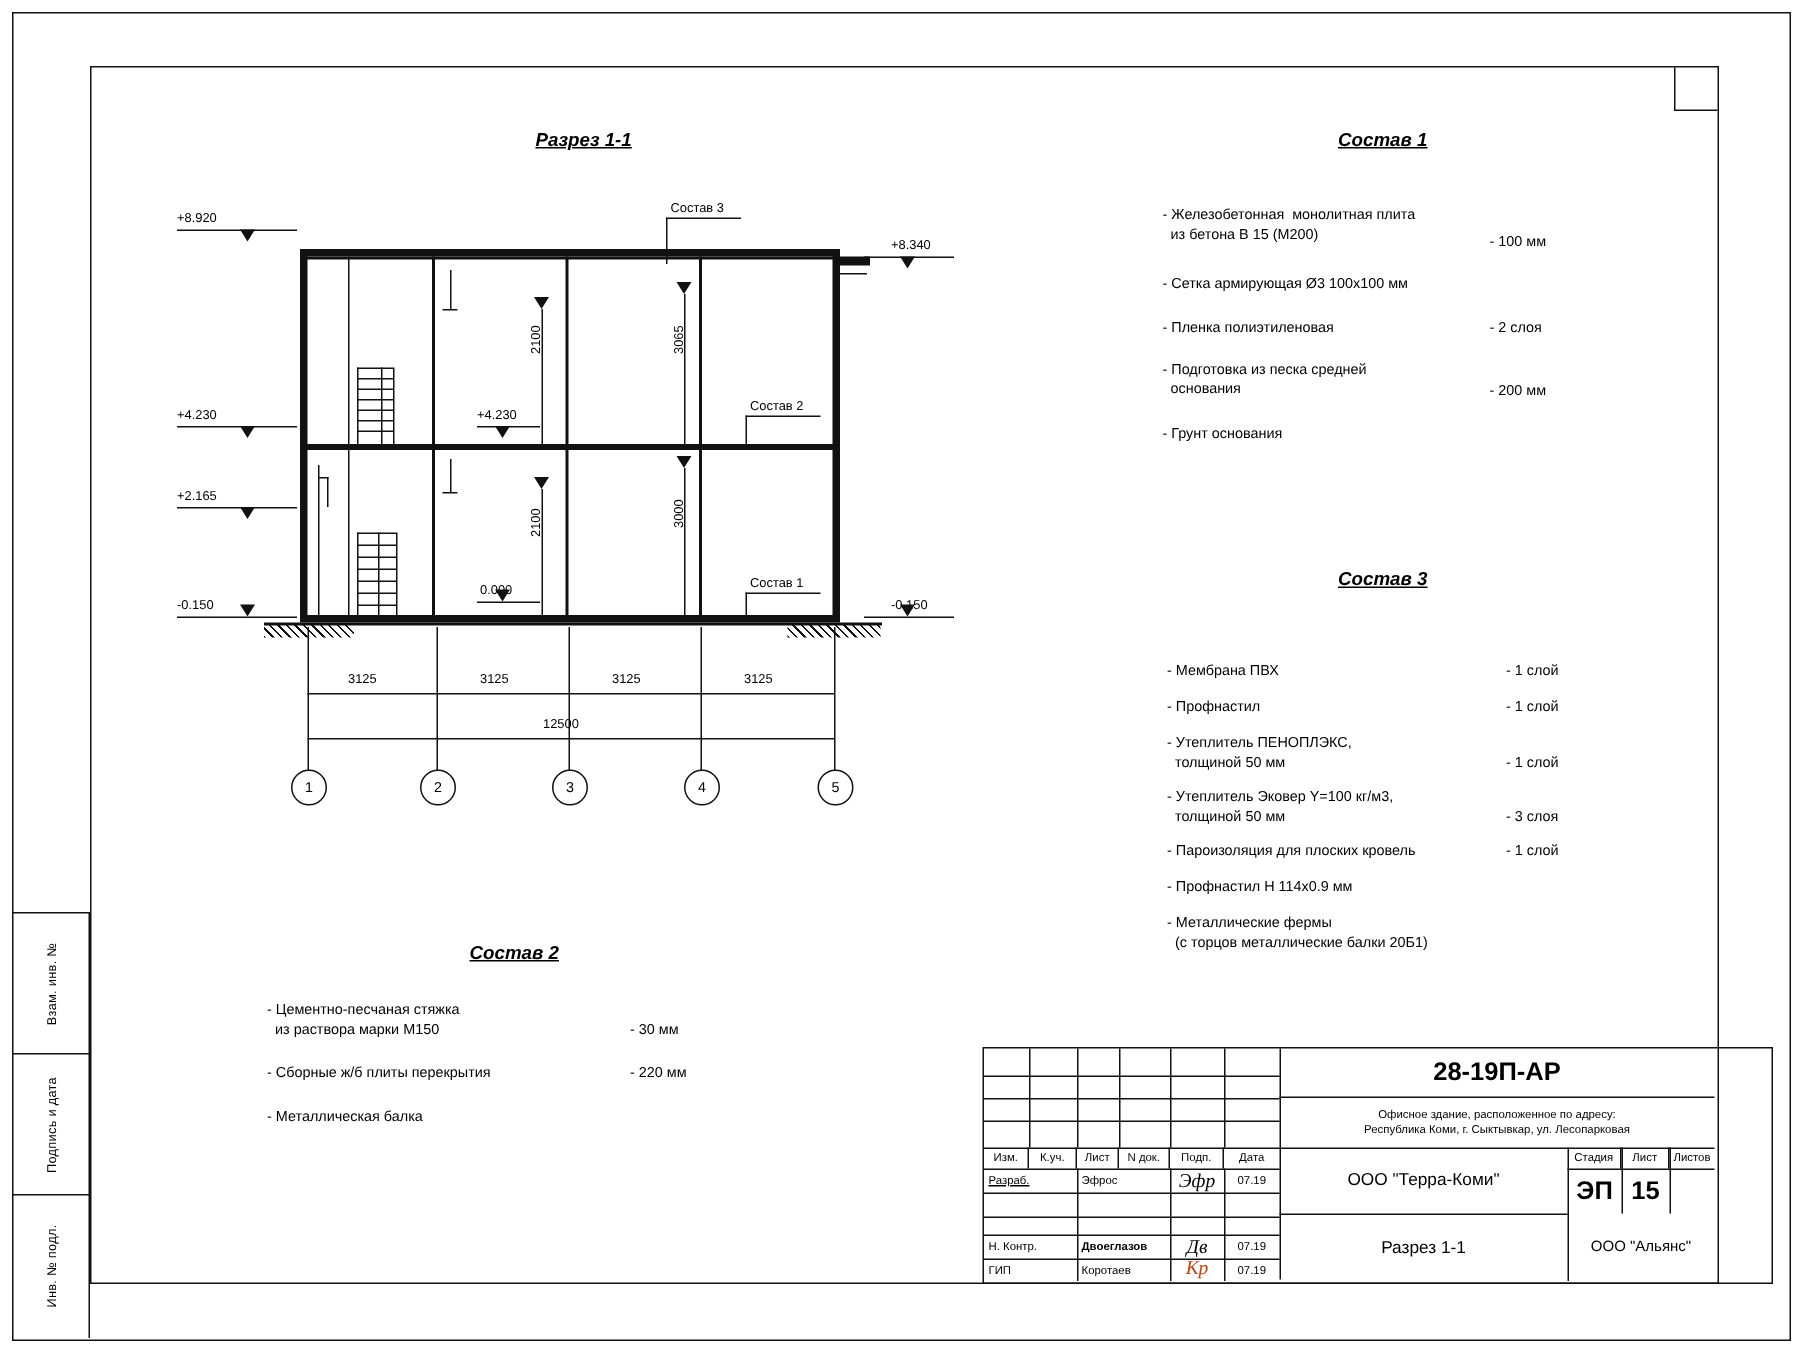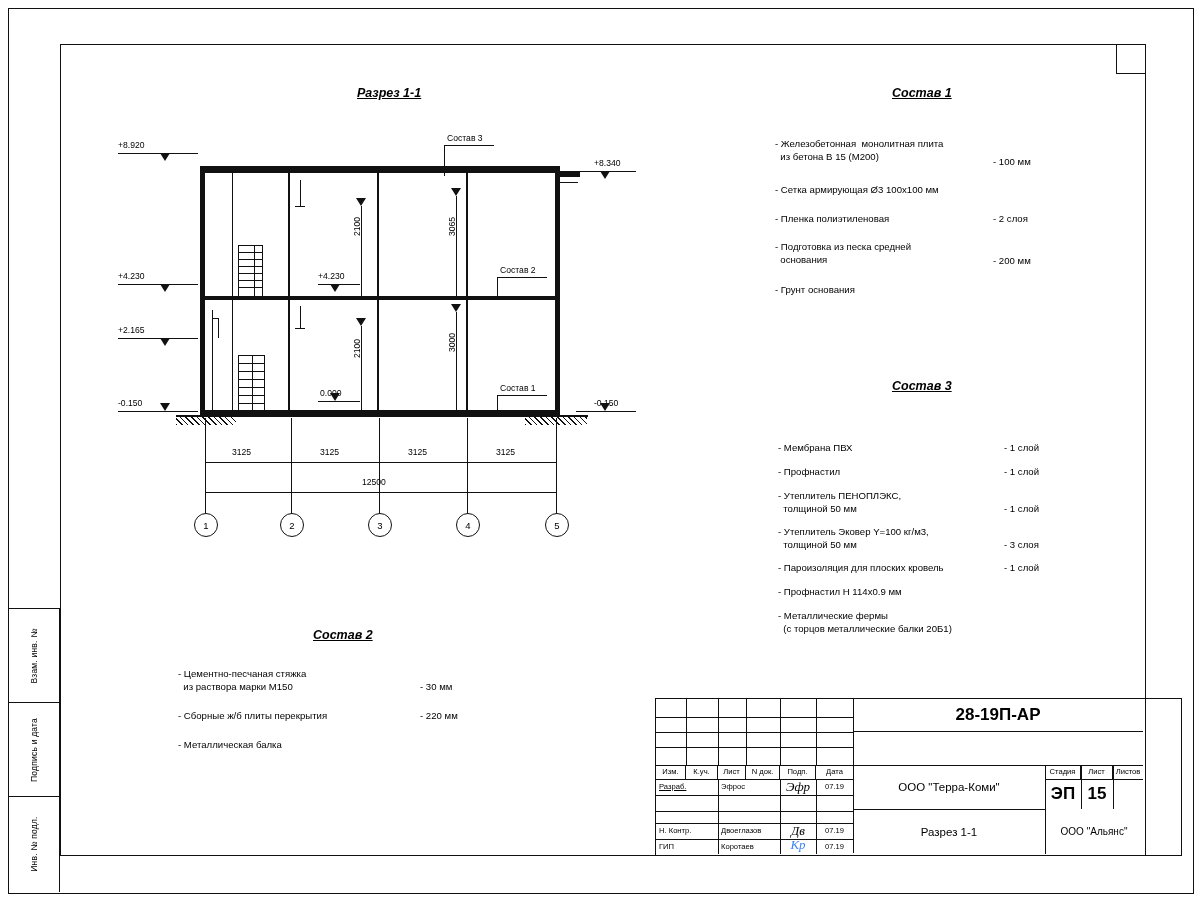--- a/index.html
+++ b/index.html
@@ -32,21 +32,21 @@
 
   
   .tb{position:absolute;border:1.4px solid #111;}
   .tbc{position:absolute;box-sizing:border-box;border-right:1px solid #111;border-bottom:1px solid #111;font-size:8.4px;display:flex;align-items:center;justify-content:center;text-align:center;line-height:10px;}
   .tbc.nb{border-bottom:0;}
   .tbc.big{font-size:17px;font-weight:bold;}
   .tbc.med{font-size:11.5px;}
   .tbc.s7{font-size:7.6px;}
 
   .sig{font-family:"Liberation Serif",serif;font-style:italic;font-size:13px;}
-  .sig.blue{color:#3b82f6;}
+  .sig.blue{color:#c2410c;}
 
   .hatch{position:absolute;background:repeating-linear-gradient(45deg,#111 0 1px,transparent 1px 4px);}
   .fillblk{position:absolute;background:#111;}
 </style>
 </head>
 <body>
 
 <div id="sheet">
 
   <div class="frame-outer"></div>
@@ -276,20 +276,22 @@
     <div class="txt2" style="left:178px;top:739px;white-space:pre;">- Металлическая балка</div>
     <div class="txt" style="left:420px;top:739px;"></div>
   </div>
 
   <div class="tb" style="left:655px;top:698px;width:489px;height:156px;padding-left:36px;">
 
     <div class="tbc nb" style="left:197px;top:0px;width:290px;height:32px;border-right:0;font-size:17px;font-weight:bold;">28-19П-АР</div>
     <div class="ln hl" style="left:197px;top:32px;width:290px;"></div>
     <div class="ln vl" style="left:197px;top:0px;height:154px;"></div>
 
+    <div class="tbc nb s7" style="left:197px;top:32px;width:290px;height:34px;border-right:0;white-space:pre-line;">Офисное здание, расположенное по адресу:
+Республика Коми, г. Сыктывкар, ул. Лесопарковая</div>
     <div class="ln hl" style="left:197px;top:66px;width:290px;"></div>
 
     <div class="ln hl" style="left:0px;top:18px;width:197px;"></div>
     <div class="ln hl" style="left:0px;top:33px;width:197px;"></div>
     <div class="ln hl" style="left:0px;top:48px;width:197px;"></div>
     <div class="ln vl" style="left:30px;top:0px;height:66px;"></div>
     <div class="ln vl" style="left:62px;top:0px;height:66px;"></div>
     <div class="ln vl" style="left:90px;top:0px;height:66px;"></div>
     <div class="ln vl" style="left:124px;top:0px;height:66px;"></div>
     <div class="ln vl" style="left:160px;top:0px;height:66px;"></div>
@@ -308,21 +310,21 @@
     <div class="tbc s7 nb" style="left:124px;top:80px;width:36px;height:16px;border-right:0;">
         <span class="sig">Эфр</span>
       </div>
     <div class="tbc s7 nb" style="left:160px;top:80px;width:37px;height:16px;border-right:0;">07.19</div>
     <div class="ln hl" style="left:0px;top:96px;width:197px;"></div>
 
     <div class="ln hl" style="left:0px;top:112px;width:197px;"></div>
     <div class="ln hl" style="left:0px;top:124px;width:197px;"></div>
 
     <div class="tbc s7 nb" style="left:0px;top:124px;width:62px;height:16px;justify-content:flex-start;padding-left:3px;border-right:0;">Н. Контр.</div>
-    <div class="tbc s7 nb" style="left:62px;top:124px;width:62px;height:16px;justify-content:flex-start;padding-left:3px;border-right:0;">Двоеглазов</div>
+    <div class="tbc s7 nb" style="left:62px;top:124px;width:62px;height:16px;justify-content:flex-start;padding-left:3px;border-right:0;font-weight:bold;">Двоеглазов</div>
     <div class="tbc s7 nb" style="left:124px;top:124px;width:36px;height:16px;border-right:0;">
         <span class="sig">Дв</span>
       </div>
     <div class="tbc s7 nb" style="left:160px;top:124px;width:37px;height:16px;border-right:0;">07.19</div>
     <div class="ln hl" style="left:0px;top:140px;width:197px;"></div>
 
     <div class="tbc s7 nb" style="left:0px;top:140px;width:62px;height:15px;justify-content:flex-start;padding-left:3px;border-right:0;">ГИП</div>
     <div class="tbc s7 nb" style="left:62px;top:140px;width:62px;height:15px;justify-content:flex-start;padding-left:3px;border-right:0;">Коротаев</div>
     <div class="tbc s7 nb" style="left:124px;top:138px;width:36px;height:16px;border-right:0;">
         <span class="sig blue">Кр</span>

